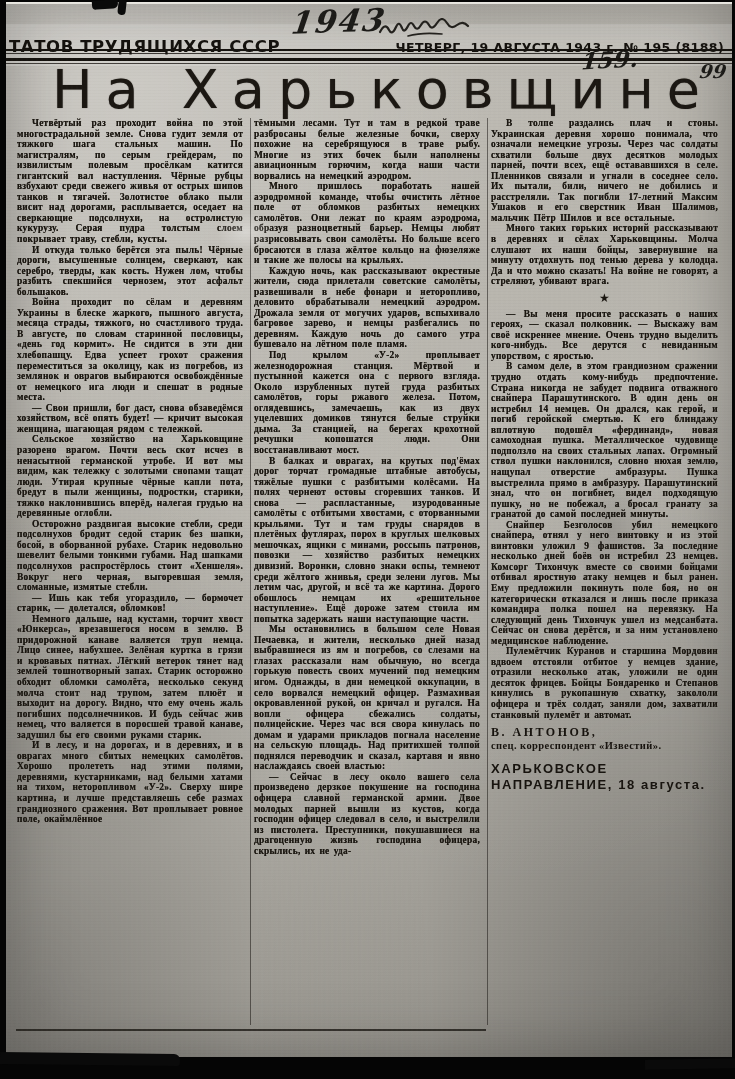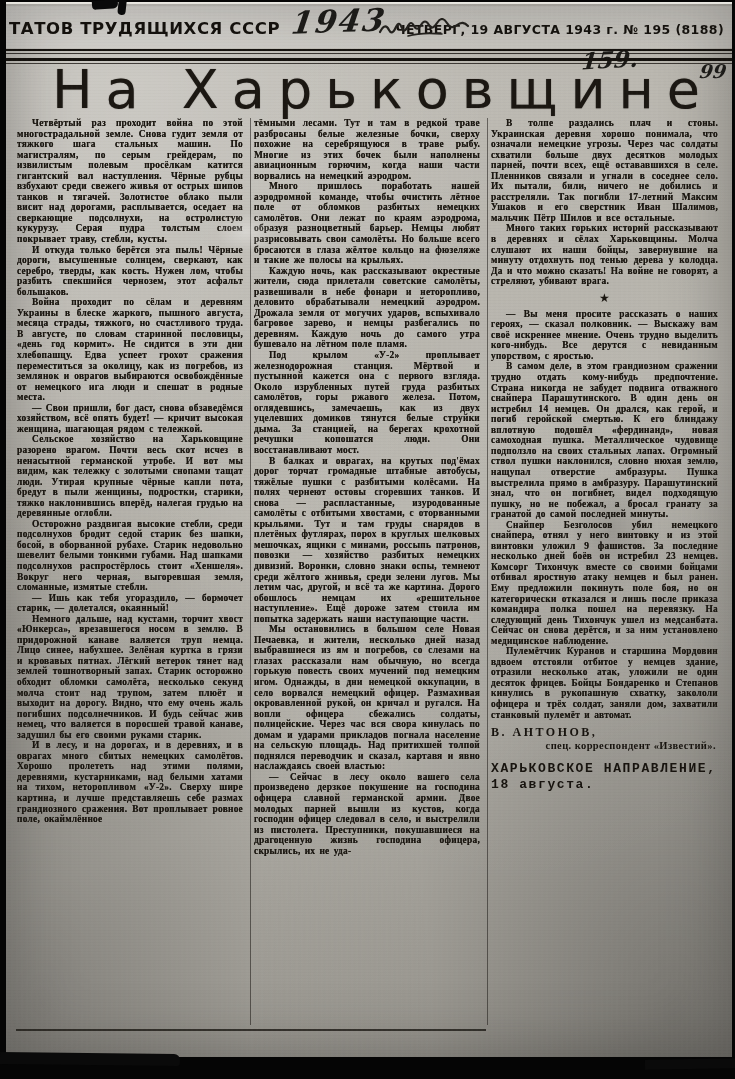--- a/index.html
+++ b/index.html
@@ -23,21 +23,21 @@
     background:repeating-linear-gradient(0deg, rgba(0,0,0,.022) 0 1px, transparent 1px 3px),
                repeating-linear-gradient(90deg, rgba(255,255,255,.02) 0 2px, transparent 2px 5px);
   }
   .edge-blob{position:absolute;background:#0a0a0a;}
   .blob-a{top:0;left:92px;width:26px;height:9px;transform:rotate(-4deg);border-radius:0 0 5px 4px;}
   .blob-b{top:0;left:118px;width:8px;height:15px;transform:rotate(6deg);border-radius:0 0 4px 4px;}
   .blob-c{bottom:14px;left:0;width:180px;height:12px;transform:rotate(.6deg);border-radius:0 6px 3px 0;}
   .blob-d{bottom:10px;right:0;width:90px;height:10px;transform:rotate(-1deg);}
 
   
-  .masthead{position:absolute;top:4px;left:0;right:0;height:42px;background:rgba(255,255,255,.16);}
+  .masthead{position:absolute;top:22px;left:0;right:0;height:42px;background:rgba(255,255,255,.16);}
   .mast-left{
     position:absolute;left:3px;top:13px;
     font-family:"DejaVu Sans", sans-serif;font-weight:bold;font-size:16.5px;
     letter-spacing:.6px;color:#13100c;white-space:nowrap;
   }
   .hw{font-family:"DejaVu Serif", serif;font-style:italic;font-weight:bold;color:#1c1b18;}
   .hw-year{position:absolute;left:286px;top:1px;font-size:31px;transform:skewX(-10deg) rotate(-2deg);letter-spacing:2px;}
   .hw-squiggle{position:absolute;left:372px;top:16px;}
   .hw-page{position:absolute;left:576px;top:44px;font-size:23px;transform:skewX(-8deg) rotate(-3deg);}
   .hw-mark{position:absolute;left:694px;top:58px;font-size:19px;transform:skewX(-8deg);}
@@ -80,26 +80,26 @@
   }
   .para.cont{text-indent:0;}
   .star-sep{
     text-align:center;font-size:12px;line-height:20px;color:#1a1610;margin:1px 0;
   }
   .byline-name{
     margin-top:5px;text-align:left;padding-right:16px;
     font:bold 12px/14px "Liberation Serif", serif;letter-spacing:2.5px;color:#17130e;
   }
   .byline-role{
-    text-align:right;padding-right:2px;
+    padding-right:2px;
     font:bold 10.5px/13px "Liberation Serif", serif;letter-spacing:.4px;color:#17130e;
   }
   .dateline{
     margin-top:9px;
-    font-family:Liberation Mono, monospace;font-weight:bold;font-size:13px;line-height:16px;
+    font-family:Liberation Sans, sans-serif;font-weight:bold;font-size:13px;line-height:16px;
     letter-spacing:1.6px;color:#17130e;
   }
   .bottom-rule{position:absolute;left:10px;width:470px;bottom:26px;height:2px;background:#1c1914;opacity:.8;}
   .top-white{position:absolute;top:0;left:0;right:0;height:2px;background:#e9e7e1;}
   .stain{position:absolute;border-radius:50%;pointer-events:none;}
   .stain-a{left:210px;top:210px;width:60px;height:40px;background:radial-gradient(rgba(255,255,255,.35),transparent 70%);}
   .stain-b{left:560px;top:470px;width:90px;height:120px;background:radial-gradient(rgba(0,0,0,.12),transparent 70%);}
   .stain-c{left:40px;top:700px;width:70px;height:60px;background:radial-gradient(rgba(0,0,0,.10),transparent 70%);}
 </style>
 </head>
@@ -129,21 +129,21 @@
   <div class="title">На Харьковщине</div>
 
   <div class="cols">
     <div class="col">
       <p class="para">Четвёртый раз проходит война по этой многострадальной земле. Снова гудит земля от тяжкого шага стальных машин. По магистралям, по серым грейдерам, по извилистым полевым просёлкам катится гигантский вал наступления. Чёрные рубцы взбухают среди свежего живья от острых шипов танков и тягачей. Золотистое облако пыли висит над дорогами, расплывается, оседает на сверкающие подсолнухи, на остролистую кукурузу. Серая пудра толстым слоем покрывает траву, стебли, кусты.</p>
       <p class="para">И откуда только берётся эта пыль! Чёрные дороги, высушенные солнцем, сверкают, как серебро, тверды, как кость. Нужен лом, чтобы разбить спекшийся чернозем, этот асфальт большаков.</p>
       <p class="para">Война проходит по сёлам и деревням Украины в блеске жаркого, пышного августа, месяца страды, тяжкого, но счастливого труда. В августе, по словам старинной пословицы, «день год кормит». Не сидится в эти дни хлебопашцу. Едва успеет грохот сражения переместиться за околицу, как из погребов, из землянок и оврагов выбираются освобождённые от немецкого ига люди и спешат в родные места.</p>
       <p class="para">— Свои пришли, бог даст, снова обзаведёмся хозяйством, всё опять будет! — кричит высокая женщина, шагающая рядом с тележкой.</p>
       <p class="para">Сельское хозяйство на Харьковщине разорено врагом. Почти весь скот исчез в ненасытной германской утробе. И вот мы видим, как тележку с золотыми снопами тащат люди. Утирая крупные чёрные капли пота, бредут в пыли женщины, подростки, старики, тяжко наклонившись вперёд, налегая грудью на деревянные оглобли.</p>
       <p class="para">Осторожно раздвигая высокие стебли, среди подсолнухов бродит седой старик без шапки, босой, в оборванной рубахе. Старик недовольно шевелит белыми тонкими губами. Над шапками подсолнухов распростёрлось стоит «Хеншеля». Вокруг него черная, выгоревшая земля, сломанные, измятые стебли.</p>
-      <p class="para">— Ишь как тебя угораздило, — бормочет старик, — долетался, окаянный!</p>
+      <p class="para">— Ишь как тебя угораздило, — бормочет старик, — долетался, обломков!</p>
       <p class="para">Немного дальше, над кустами, торчит хвост «Юнкерса», врезавшегося носом в землю. В придорожной канаве валяется труп немца. Лицо синее, набухшее. Зелёная куртка в грязи и кровавых пятнах. Лёгкий ветерок тянет над землей тошнотворный запах. Старик осторожно обходит обломки самолёта, несколько секунд молча стоит над трупом, затем плюёт и выходит на дорогу. Видно, что ему очень жаль погибших подсолнечников. И будь сейчас жив немец, что валяется в поросшей травой канаве, задушил бы его своими руками старик.</p>
       <p class="para">И в лесу, и на дорогах, и в деревнях, и в оврагах много сбитых немецких самолётов. Хорошо пролететь над этими полями, деревнями, кустарниками, над белыми хатами на тихом, неторопливом «У-2». Сверху шире картина, и лучше представляешь себе размах грандиозного сражения. Вот проплывает ровное поле, окаймлённое</p>
     </div>
     <div class="col">
       <p class="para cont">тёмными лесами. Тут и там в редкой траве разбросаны белые железные бочки, сверху похожие на серебрящуюся в траве рыбу. Многие из этих бочек были наполнены авиационным горючим, когда наши части ворвались на немецкий аэродром.</p>
       <p class="para">Много пришлось поработать нашей аэродромной команде, чтобы очистить лётное поле от обломков разбитых немецких самолётов. Они лежат по краям аэродрома, образуя разноцветный барьер. Немцы любят разрисовывать свои самолёты. Но больше всего бросаются в глаза жёлтое кольцо на фюзеляже и такие же полосы на крыльях.</p>
       <p class="para">Каждую ночь, как рассказывают окрестные жители, сюда прилетали советские самолёты, развешивали в небе фонари и неторопливо, деловито обрабатывали немецкий аэродром. Дрожала земля от могучих ударов, вспыхивало багровое зарево, и немцы разбегались по деревням. Каждую ночь до самого утра бушевало на лётном поле пламя.</p>
       <p class="para">Под крылом «У-2» проплывает железнодорожная станция. Мёртвой и пустынной кажется она с первого взгляда. Около изрубленных путей груда разбитых самолётов, горы ржавого железа. Потом, оглядевшись, замечаешь, как из двух уцелевших домиков тянутся белые струйки дыма. За станцией, на берегах крохотной речушки копошатся люди. Они восстанавливают мост.</p>
       <p class="para">В балках и оврагах, на крутых под'ёмах дорог торчат громадные штабные автобусы, тяжёлые пушки с разбитыми колёсами. На полях чернеют остовы сгоревших танков. И снова — распластанные, изуродованные самолёты с отбитыми хвостами, с оторванными крыльями. Тут и там груды снарядов в плетёных футлярах, порох в круглых шелковых мешочках, ящики с минами, россыпь патронов, повозки — хозяйство разбитых немецких дивизий. Воронки, словно знаки оспы, темнеют среди жёлтого жнивья, среди зелени лугов. Мы летим час, другой, и всё та же картина. Дорого обошлось немцам их «решительное наступление». Ещё дороже затем стоила им попытка задержать наши наступающие части.</p>
       <p class="para">Мы остановились в большом селе Новая Печаевка, и жители, несколько дней назад выбравшиеся из ям и погребов, со слезами на глазах рассказали нам обычную, но всегда горькую повесть своих мучений под немецким игом. Однажды, в дни немецкой оккупации, в село ворвался немецкий офицер. Размахивая окровавленной рукой, он кричал и ругался. На вопли офицера сбежались солдаты, полицейские. Через час вся свора кинулась по домам и ударами прикладов погнала население на сельскую площадь. Над притихшей толпой поднялся переводчик и сказал, картавя и явно наслаждаясь своей властью:</p>

